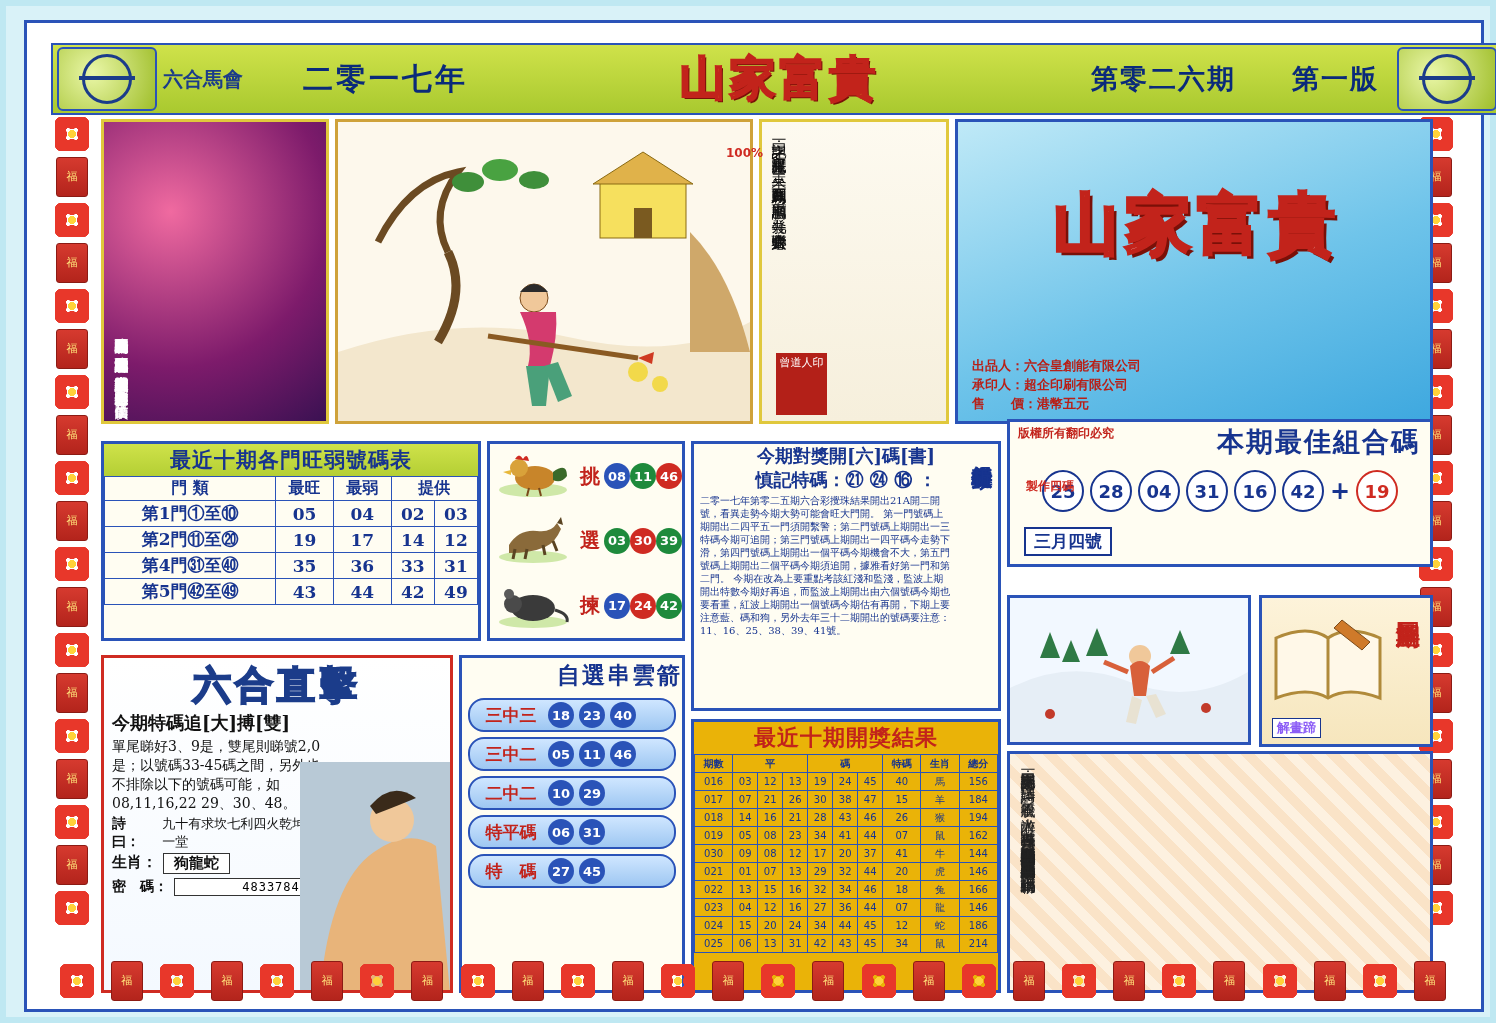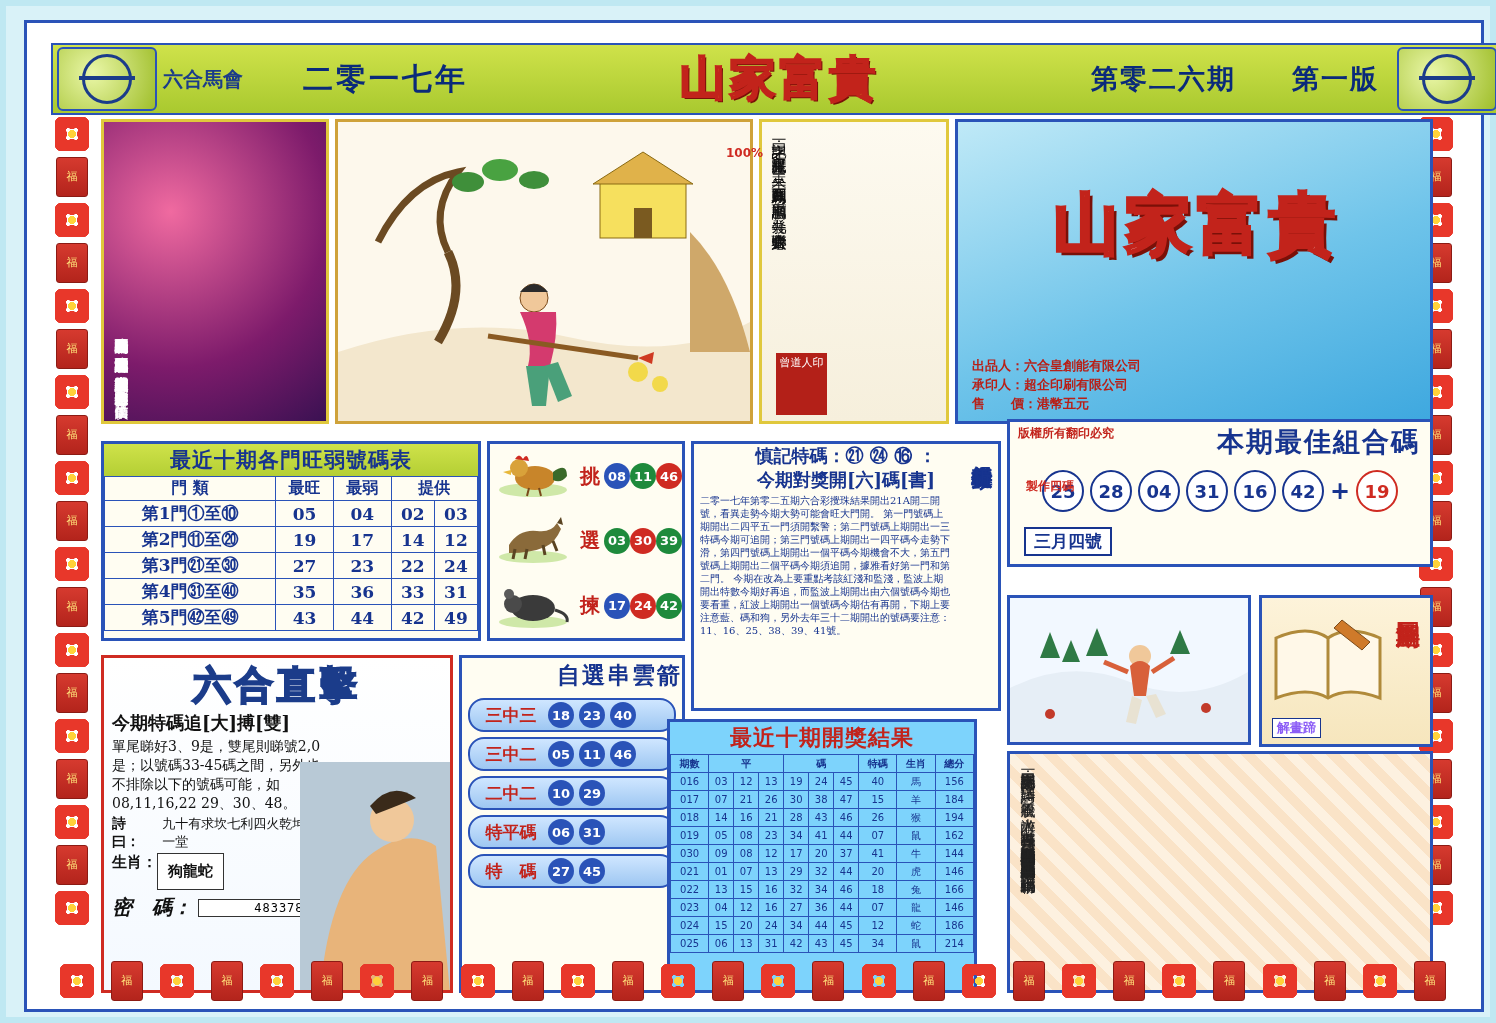--- a/index.html
+++ b/index.html
@@ -83,21 +83,21 @@
   .verse .vt{height:100%;writing-mode:vertical-rl;text-orientation:upright;font-size:15px;line-height:23px;color:#222;padding:8px 6px;box-sizing:border-box;font-family:"DejaVu Serif","Liberation Serif",serif;}
   .zhiji{left:74px;top:632px;width:352px;height:338px;border:3px solid #cf2b22;background:linear-gradient(#ffffff,#f4f9ff);overflow:hidden;}
   .zhiji .tt{text-align:center;font-size:38px;font-weight:bold;letter-spacing:4px;color:#f2c12a;-webkit-text-stroke:2px #1b3c8a;font-family:"DejaVu Serif","Liberation Serif",serif;margin-top:2px;}
   .zhiji .txt{font-size:14px;line-height:19px;color:#111;padding:2px 8px;font-family:"DejaVu Serif","Liberation Serif",serif;}
   .zhiji .code{margin:4px 10px;border:1px solid #333;background:#fff;font-size:12px;text-align:center;letter-spacing:1px;font-family:"DejaVu Sans Mono",monospace;}
   .arrows{left:432px;top:632px;width:226px;height:338px;border:3px solid #2a53b8;background:#fffdf2;}
   .arrows .hd{text-align:right;font-size:23px;font-weight:bold;color:#17348f;padding:2px 0;font-family:"DejaVu Serif","Liberation Serif",serif;letter-spacing:2px;}
   .arow{display:flex;align-items:center;margin:5px 6px;background:linear-gradient(#cfe6ff,#9ec7f2);border:2px solid #2a53b8;border-radius:16px;padding:2px 4px;}
   .arow .lb{font-size:17px;font-weight:bold;color:#c2231b;width:74px;text-align:center;font-family:"DejaVu Serif","Liberation Serif",serif;}
   .arow .bs{display:flex;gap:5px;}
-  .results{left:640px;top:696px;width:310px;height:274px;border:3px solid #2a53b8;background:#7dd3fc;}
+  .results{left:664px;top:696px;width:310px;height:274px;border:3px solid #2a53b8;background:#eab308;}
   .results .hd{text-align:center;font-size:22px;font-weight:bold;color:#c2231b;padding:1px 0;font-family:"DejaVu Serif","Liberation Serif",serif;letter-spacing:1px;}
   table.r{width:100%;border-collapse:collapse;font-family:"DejaVu Sans","Liberation Sans",sans-serif;}
   table.r th,table.r td{border:1px solid #2a53b8;font-size:10px;color:#17348f;text-align:center;padding:0;height:17px;}
   table.r th{font-size:10px;font-weight:bold;}
 </style>
 </head>
 <body>
 
 <div class="page">
  <div class="frame">
@@ -222,27 +222,20 @@
         <td>04</td>
         <td>02</td>
         <td>03</td>
       </tr>
       <tr>
         <td>第2門⑪至⑳</td>
         <td>19</td>
         <td>17</td>
         <td>14</td>
         <td>12</td>
-      </tr>
-      <tr>
-        <td>第3門㉑至㉚</td>
-        <td>27</td>
-        <td>23</td>
-        <td>22</td>
-        <td>24</td>
       </tr>
       <tr>
         <td>第4門㉛至㊵</td>
         <td>35</td>
         <td>36</td>
         <td>33</td>
         <td>31</td>
       </tr>
       <tr>
         <td>第5門㊷至㊾</td>
@@ -304,22 +297,22 @@
       </div>
       <div class="rowb">
         <span class="ball b-blue">17</span>
         <span class="ball b-red">24</span>
         <span class="ball b-green">42</span>
       </div>
     </div>
   </div>
 
   <div class="box analysis">
+    <div class="hd">今期對獎開[六]碼[書]</div>
     <div class="hd">慎記特碼：㉑ ㉔ ⑯ ：</div>
-    <div class="hd">今期對獎開[六]碼[書]</div>
     <div class="body" style="width:250px;">二零一七年第零二五期六合彩攪珠結果開出21A開二開號，看異走勢今期大勢可能會旺大門開。 第一門號碼上期開出二四平五一門須開繫警；第二門號碼上期開出一三特碼今期可追開；第三門號碼上期開出一四平碼今走勢下滑，第四門號碼上期開出一個平碼今期機會不大，第五門號碼上期開出二個平碼今期須追開，據雅看好第一門和第二門。 今期在改為上要重點考該紅淺和監淺，監波上期開出特數今期好再追，而監波上期開出由六個號碼今期也要看重，紅波上期開出一個號碼今期估有再開，下期上要注意藍、碼和狗，另外去年三十二期開出的號碼要注意：11、16、25、38、39、41號。</div>
     <div class="side">專家提供組合分析</div>
   </div>
 
   <div class="box best">
     <div class="note">版權所有翻印必究</div>
     <div class="t">本期最佳組合碼</div>
     <div class="balls">
       <span class="bigball">25</span>
       <span class="bigball">28</span>
@@ -370,24 +363,24 @@
   <div class="box zhiji">
     <div class="tt">六合直擊</div>
     <div style="font-size:18px;font-weight:bold;color:#111;padding:0 8px;font-family:'DejaVu Serif',serif;">今期特碼追[大]搏[雙]</div>
     <div class="txt" style="width:215px;">單尾睇好3、9是，雙尾則睇號2,0是；以號碼33-45碼之間，另外也不排除以下的號碼可能，如08,11,16,22 29、30、48。</div>
     <div style="display:flex;padding:0 8px;width:230px;box-sizing:border-box;">
       <span style="font-size:14px;font-weight:bold;color:#111;font-family:'DejaVu Serif',serif;">詩　曰：</span>
       <span style="font-size:13px;color:#111;font-family:'DejaVu Serif',serif;">九十有求坎七利四火乾坤福一堂</span>
     </div>
     <div style="display:flex;padding:2px 8px;">
       <span style="font-size:15px;font-weight:bold;color:#111;font-family:'DejaVu Serif',serif;text-align:center;">生肖：</span>
-      <span style="font-size:15px;font-weight:bold;color:#111;border:1px solid #333;padding:8px 10px;background:#fff;font-family:Liberation Mono, monospace;">狗龍蛇</span>
+      <span style="font-size:15px;font-weight:bold;color:#111;border:1px solid #333;padding:0 10px;margin-left:6px;background:#fff;font-family:Liberation Mono, monospace;">狗龍蛇</span>
     </div>
     <div style="display:flex;padding:2px 8px;align-items:center;">
-      <span style="font-size:20px;font-weight:bold;color:#111;font-family:'DejaVu Serif',serif;font-style:italic;">密　碼：</span>
+      <span style="font-size:14px;font-weight:bold;color:#111;font-family:'DejaVu Serif',serif;">密　碼：</span>
       <span class="code" style="flex:1;margin:0 0 0 6px;padding:1px 0;">4833784981427930</span>
     </div>
     <div style="position:absolute;right:14px;top:176px;font-size:22px;font-weight:bold;color:#fff;text-shadow:1px 1px 2px #333;">46</div>
     <div style="position:absolute;right:52px;top:222px;font-size:22px;font-weight:bold;color:#fff;text-shadow:1px 1px 2px #333;">33</div>
     <div style="position:absolute;right:42px;top:272px;font-size:22px;font-weight:bold;color:#fff;text-shadow:1px 1px 2px #333;">18</div>
     <svg width="150" height="230" viewBox="0 0 150 230" style="position:absolute;right:0;top:104px;">
       <rect width="150" height="230" fill="#b8c9d6"></rect>
       <path d="M20 230 q10 -110 54 -140 q34 -24 62 -6 l14 146z" fill="#e8b47a"></path>
       <circle cx="92" cy="58" r="22" fill="#f0c89a"></circle>
       <path d="M70 44 q22 -26 46 -8 q-14 6 -40 16z" fill="#3a2a1a"></path>

